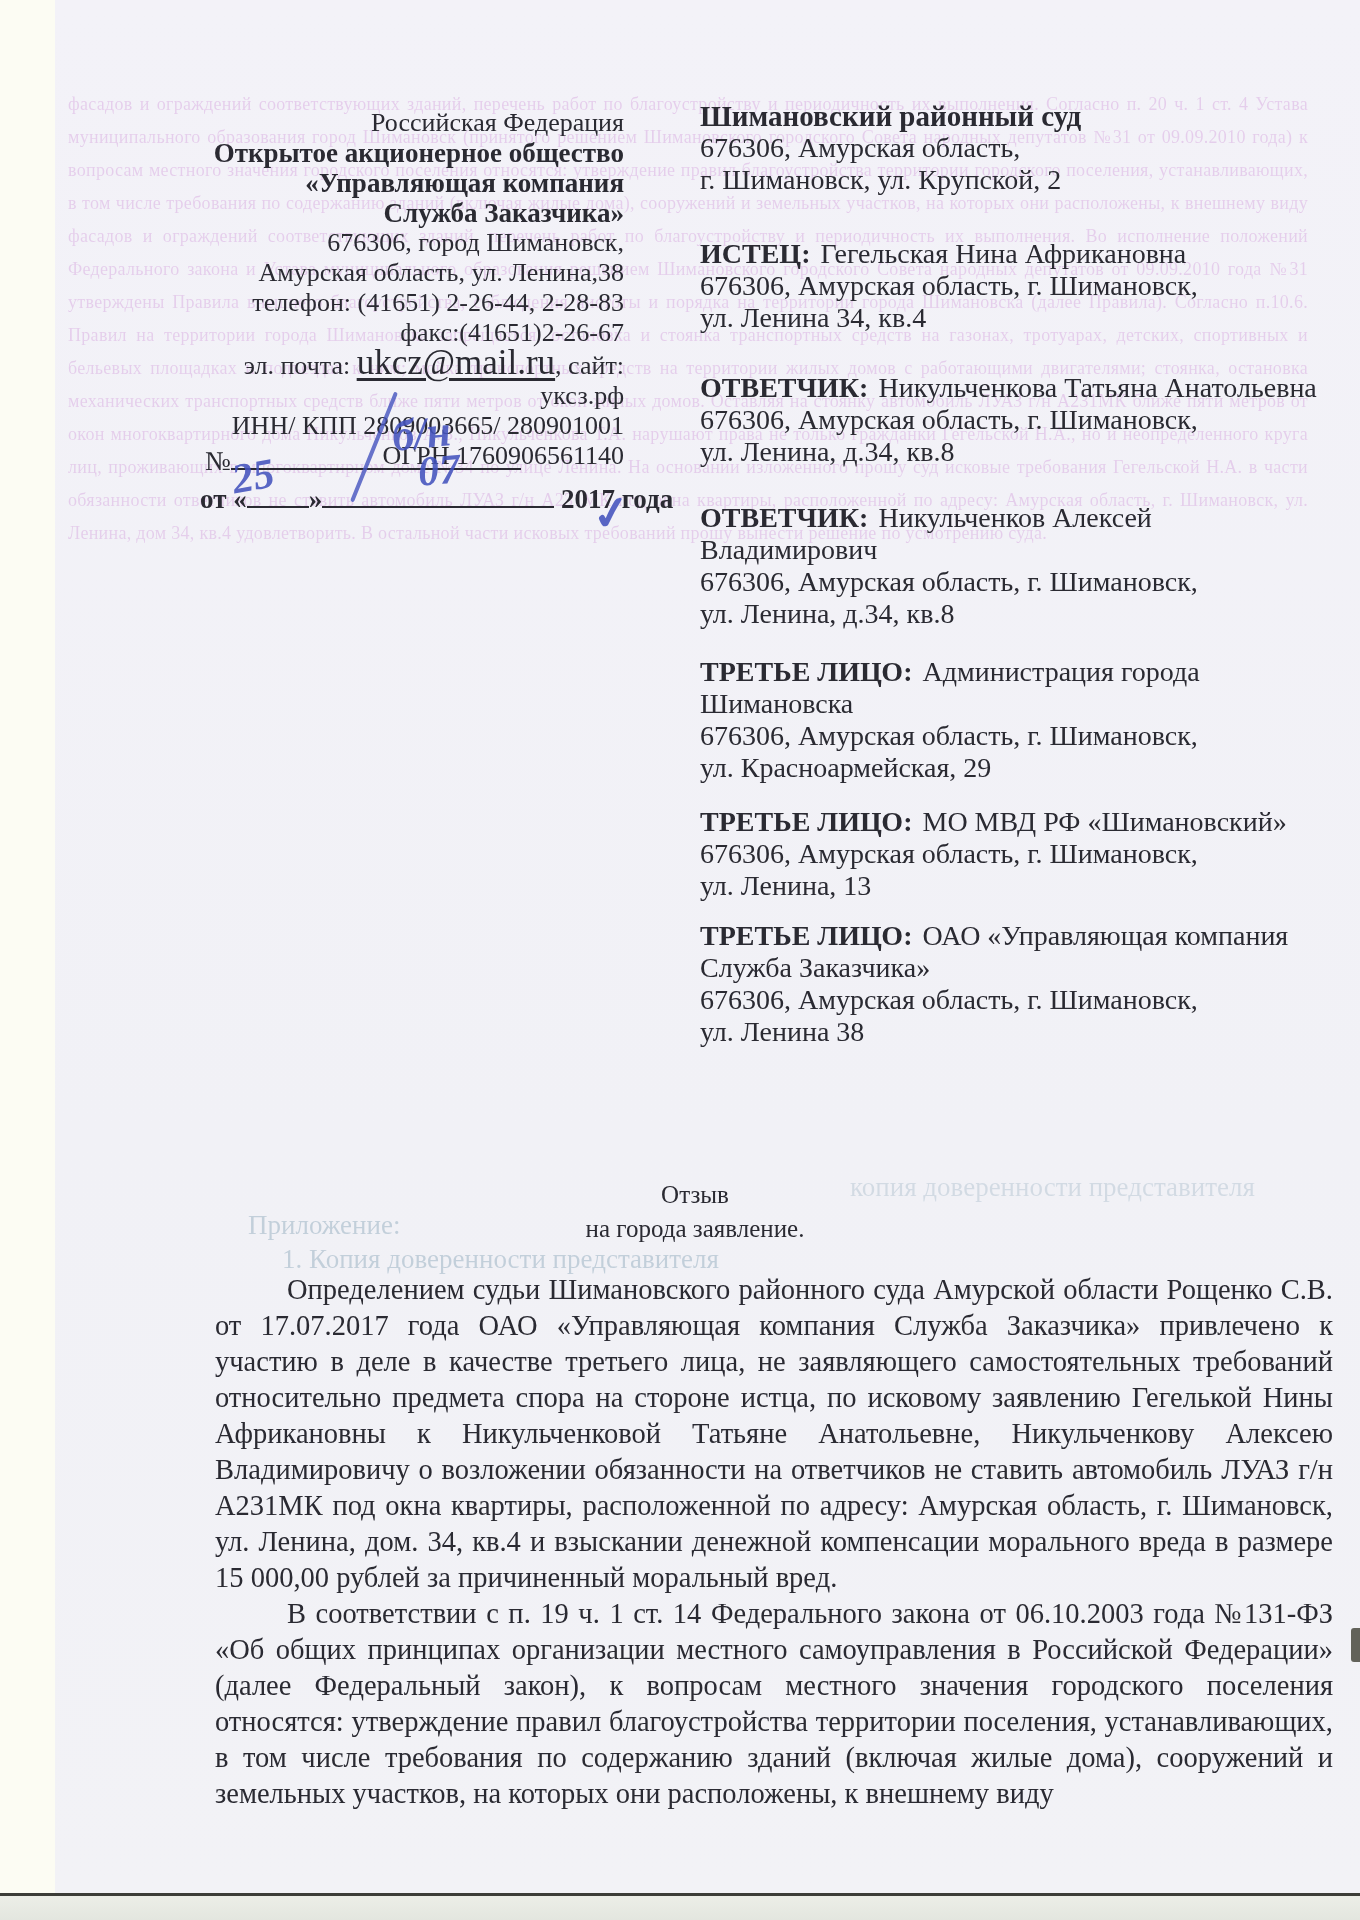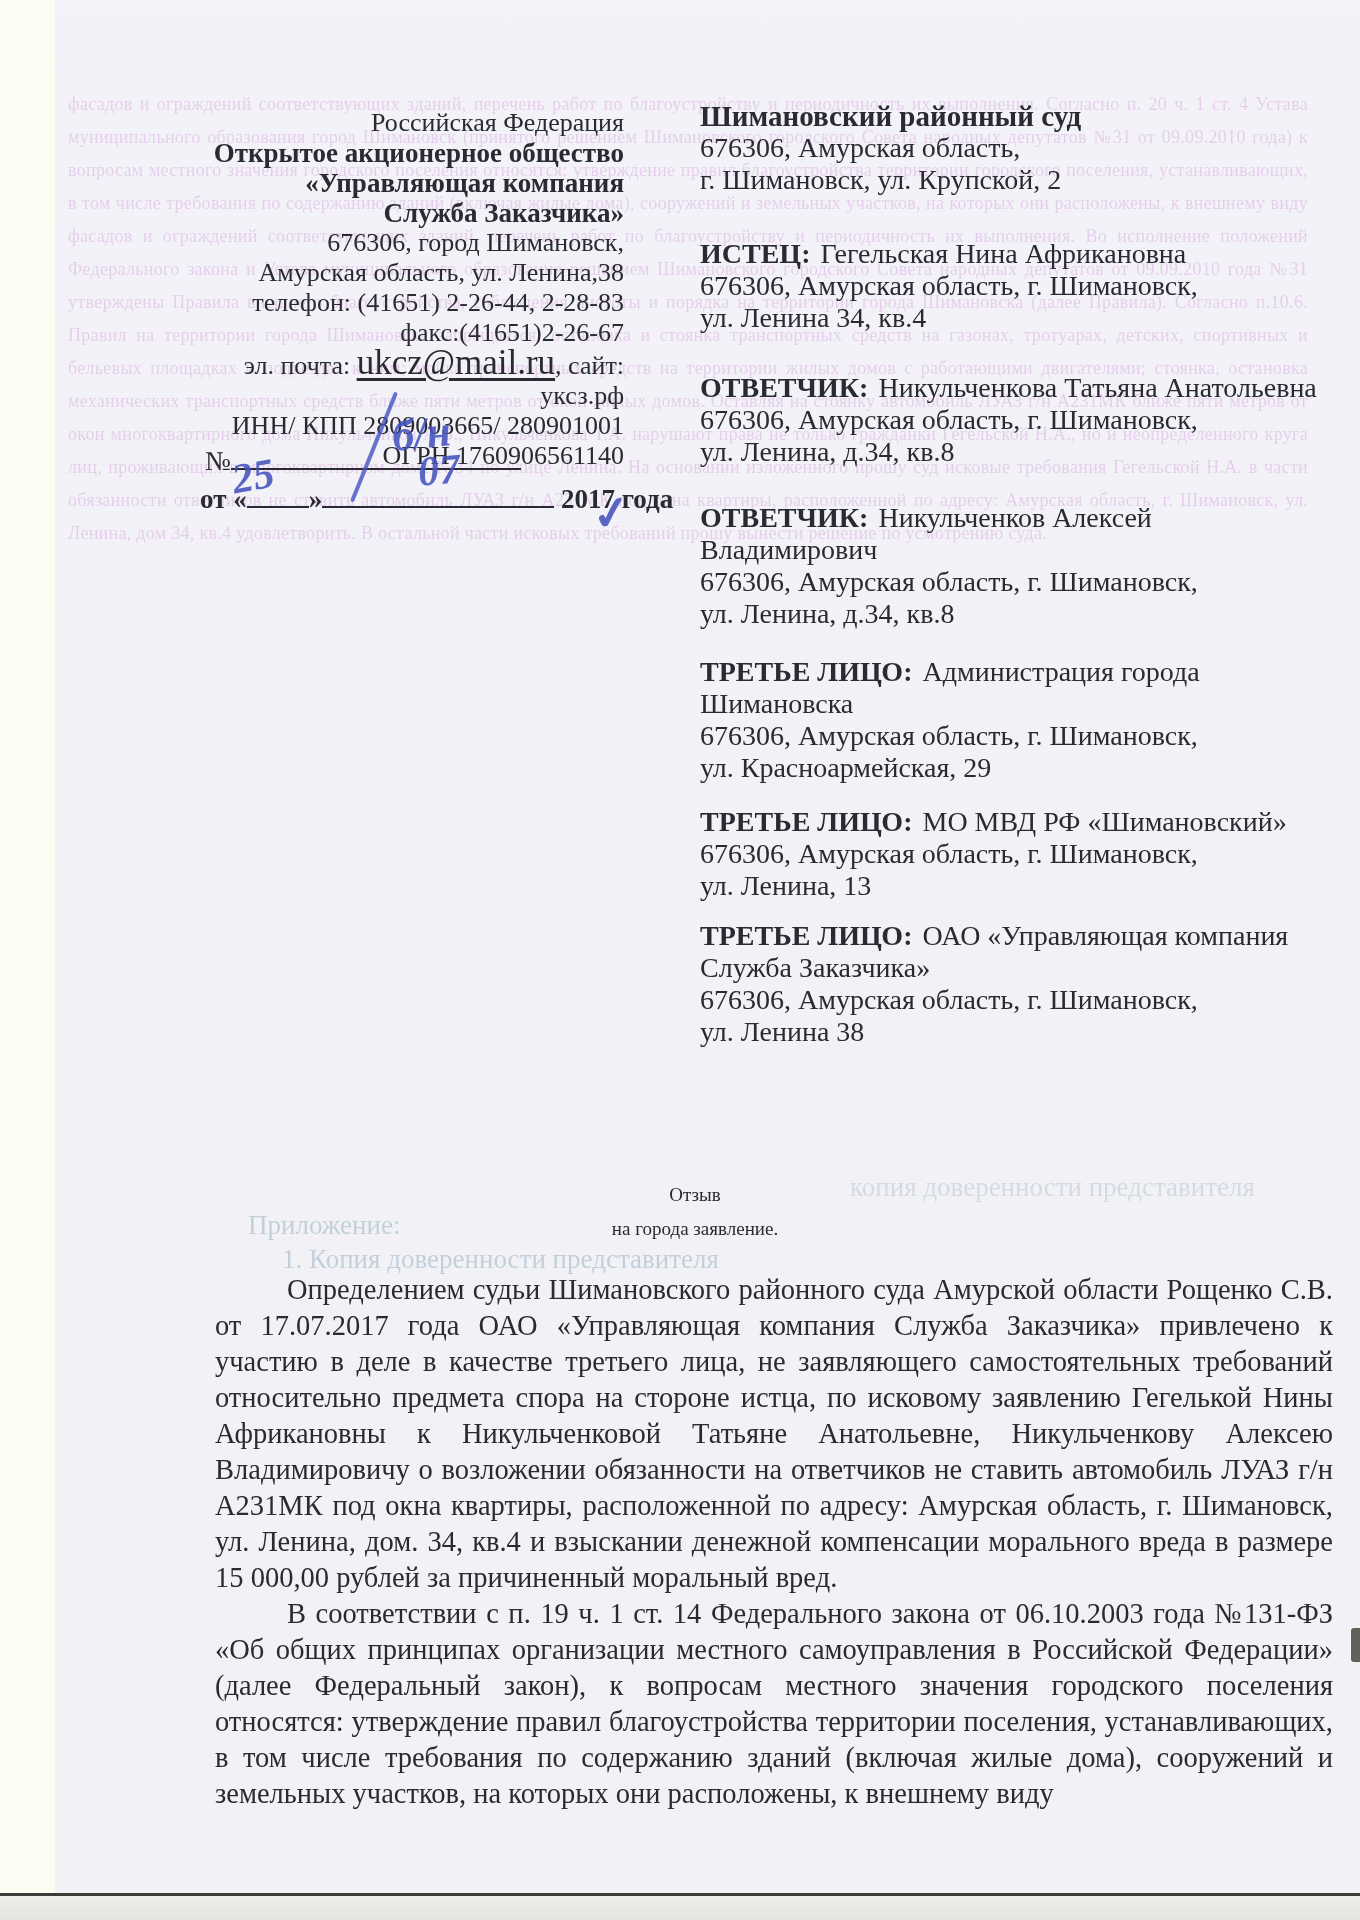--- a/index.html
+++ b/index.html
@@ -59,21 +59,21 @@
   .recipient{position:absolute;left:700px;top:100px;width:632px;z-index:5;font-size:28px;line-height:32px;}
   .court-name{font-weight:bold;font-size:29px;}
   .court{margin-bottom:42px;}
   .party{}
   .party .plabel{font-weight:bold;margin-right:10px;}
   .pline:empty{display:none;}
   .m1{margin-bottom:38px;} .m2{margin-bottom:34px;} .m3{margin-bottom:26px;}
   .m4{margin-bottom:22px;} .m5{margin-bottom:18px;}
 
   
-  .doc-title{position:absolute;left:395px;top:1178px;width:600px;text-align:center;z-index:5;font-size:19px;line-height:34px;}
+  .doc-title{position:absolute;left:395px;top:1178px;width:600px;text-align:center;z-index:5;font-size:25px;line-height:34px;}
   .body-text{position:absolute;left:215px;top:1272px;width:1118px;z-index:5;font-size:28.5px;line-height:36px;text-align:justify;}
   .body-text p{margin:0;text-indent:72px;}
 </style>
 </head>
 <body>
 
 <div class="paper"></div>
 <div class="scan-strip-left"></div>
 <div class="scan-strip-bottom"></div>
 <div class="edge-mark"></div>

